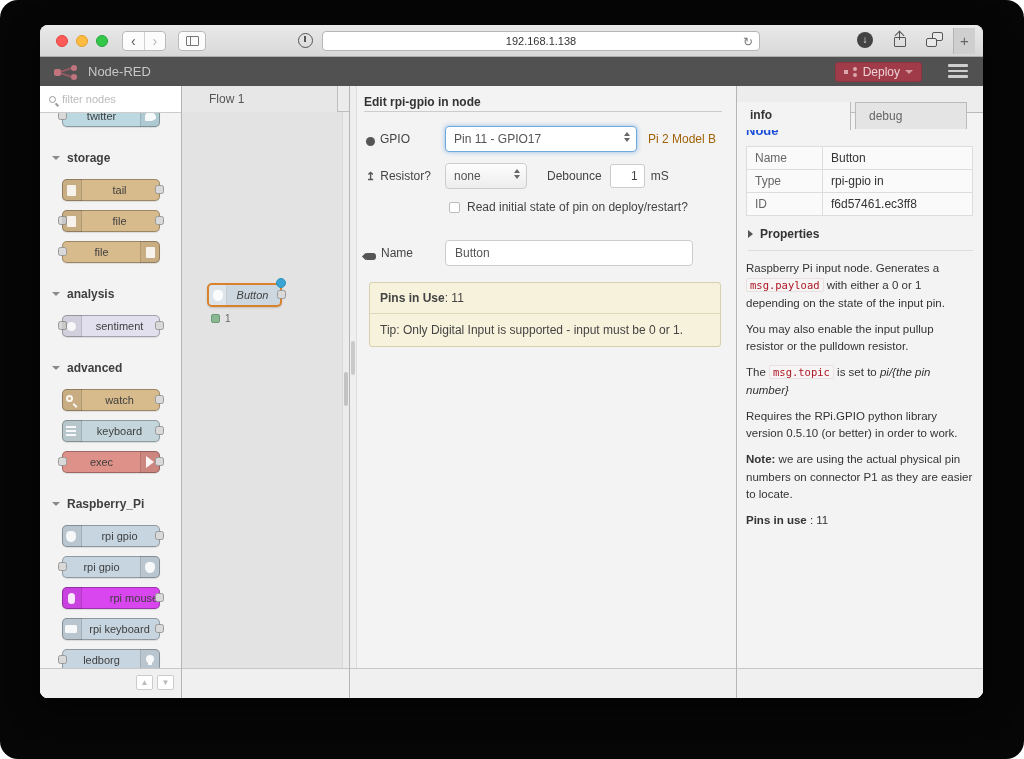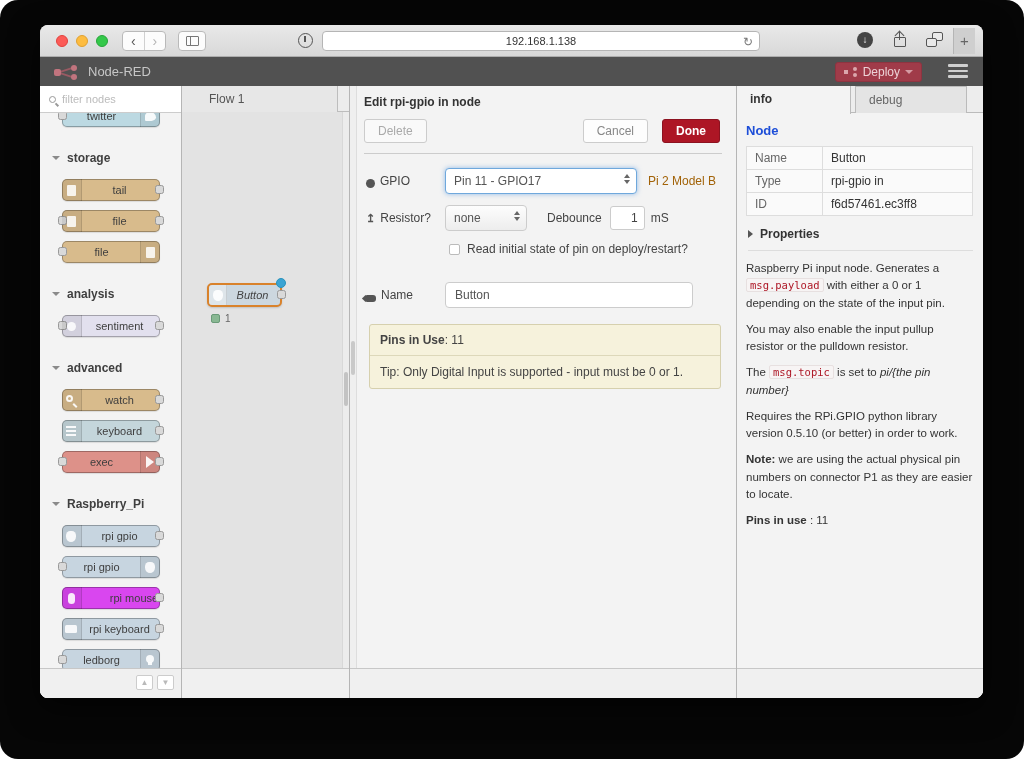--- a/index.html
+++ b/index.html
@@ -175,21 +175,21 @@
   .tipsbox { margin:16px 0 0 3px; width:352px; border:1px solid #d6d0ae; border-radius:3px; background:#f6f2dc;
              font-size:12px; color:#444; }
   .tipsbox .cell1 { padding:8px 10px; border-bottom:1px solid #ddd8ba; }
   .tipsbox .cell2 { padding:9px 10px; }
   .ep-scroll { position:absolute; left:0; top:0; bottom:30px; width:7px; background:#efefef; border-right:1px solid #ddd; }
   .ep-scroll .thumb { position:absolute; left:1px; right:1px; top:255px; height:34px; background:#c9c9c9; border-radius:3px; }
 
   
   .rightpanel { position:relative; flex:1; background:#f3f3f3; }
   .rtabs { position:relative; height:27px; background:#ededed; border-bottom:1px solid #bbb; }
-  .rtab { position:absolute; top:0; height:27px; font-size:12px; line-height:26px; padding-left:13px; }
+  .rtab { position:absolute; top:16px; height:27px; font-size:12px; line-height:26px; padding-left:13px; }
   .rtab.active { left:0; width:114px; background:#f3f3f3; border-right:1px solid #bbb; font-weight:bold; color:#333; height:28px; }
   .rtab.idle { left:118px; width:112px; background:#e4e4e4; border:1px solid #bbb; border-bottom:none; color:#666; }
   .rcontent { padding:10px 10px 0 9px; }
   .rheading { font-size:13px; font-weight:bold; color:#1d4ed8; margin-bottom:8px; }
   .ntable { width:100%; border-collapse:collapse; }
   .ntable td { border:1px solid #ddd; background:#fafafa; font-size:12px; padding:4px 8px; }
   .ntable td.k { width:76px; color:#666; }
   .ntable td.v { color:#333; }
   .props { display:flex; align-items:center; gap:7px; margin:11px 0 4px 2px; padding-bottom:9px; border-bottom:1px solid #ddd; }
   .tri-right { width:0; height:0; border-top:4px solid transparent; border-bottom:4px solid transparent; border-left:5px solid #555; }
@@ -413,25 +413,20 @@
           </div>
         <div class="col-footer"></div>
       </div>
 
       <div class="editpanel">
         <div class="ep-scroll">
             <div class="thumb"></div>
           </div>
         <div class="edit-head">
           <div class="edit-title">Edit rpi-gpio in node</div>
-          <div class="edit-btnrow">
-            <div class="btn btn-delete">Delete</div>
-            <div class="btn btn-cancel">Cancel</div>
-            <div class="btn btn-done" style="background: rgb(173, 22, 37);">Done</div>
-          </div>
           <div class="edit-sep"></div>
         </div>
         <div class="edit-form">
           <div class="frow">
             <span class="flabel">
               <span class="ic-circle"></span>
               <span>GPIO</span>
             </span>
             <div class="select focus sel-gpio">
               <span>Pin 11 - GPIO17</span>

